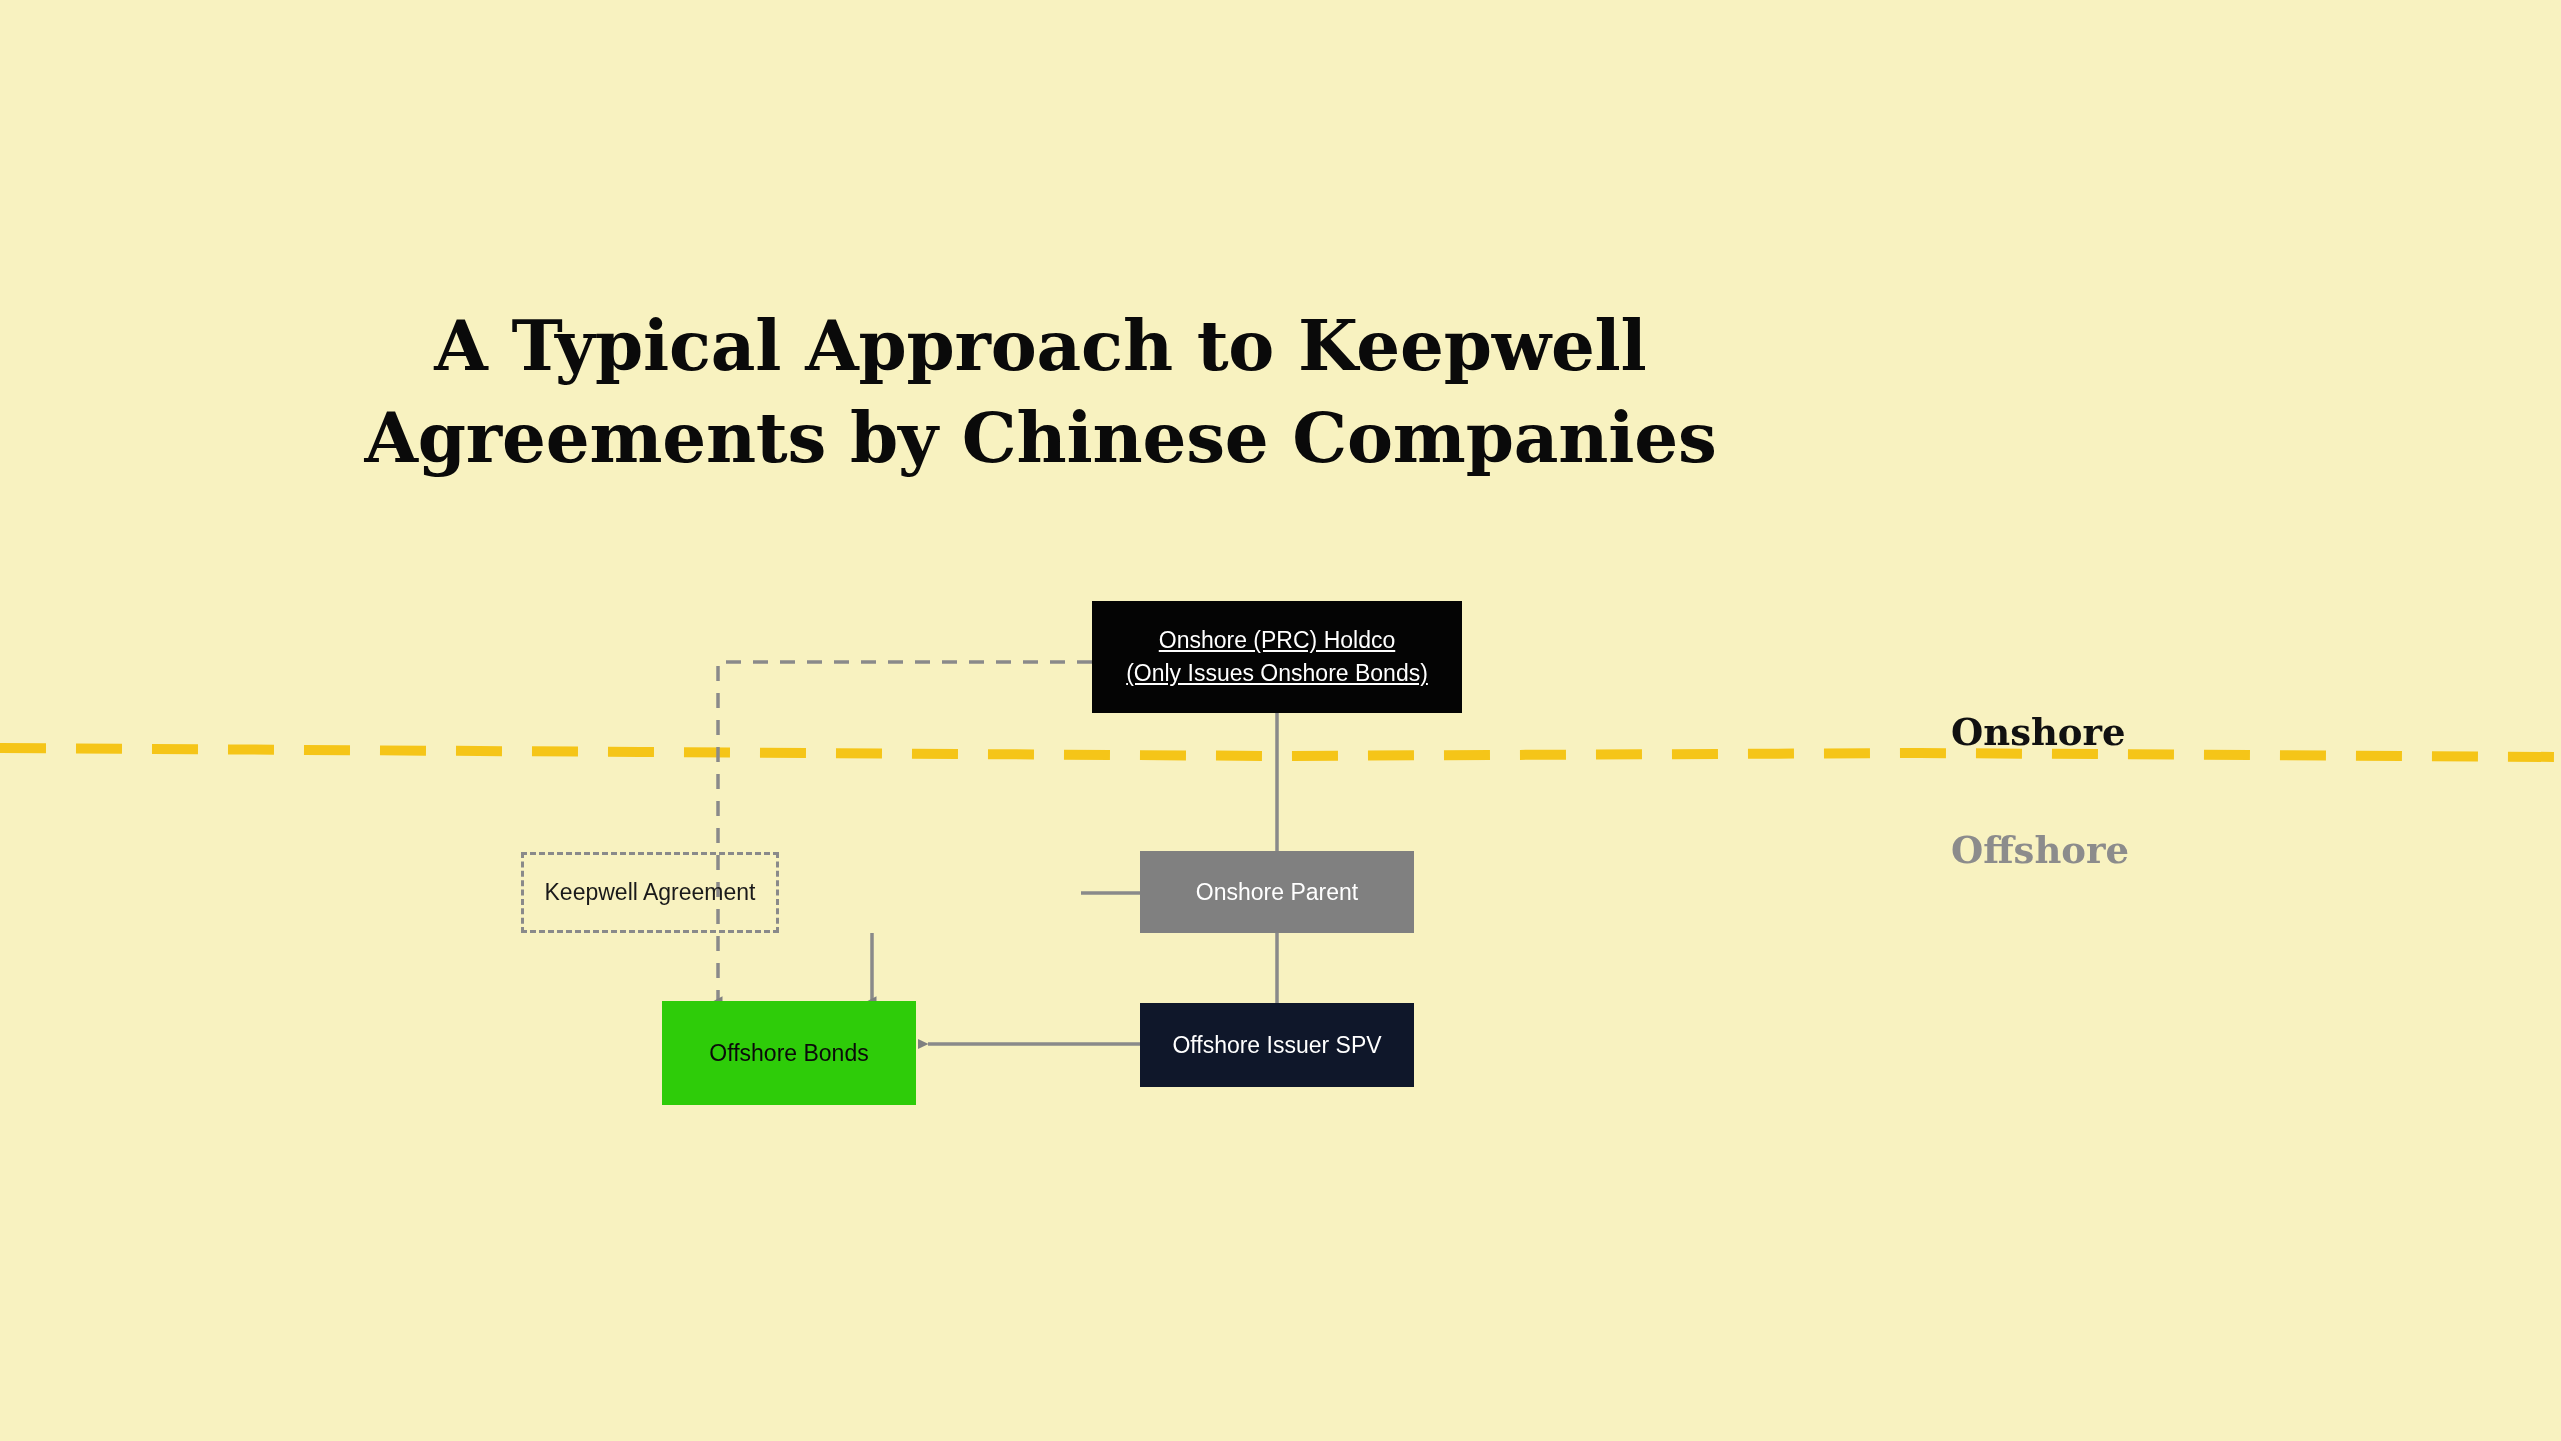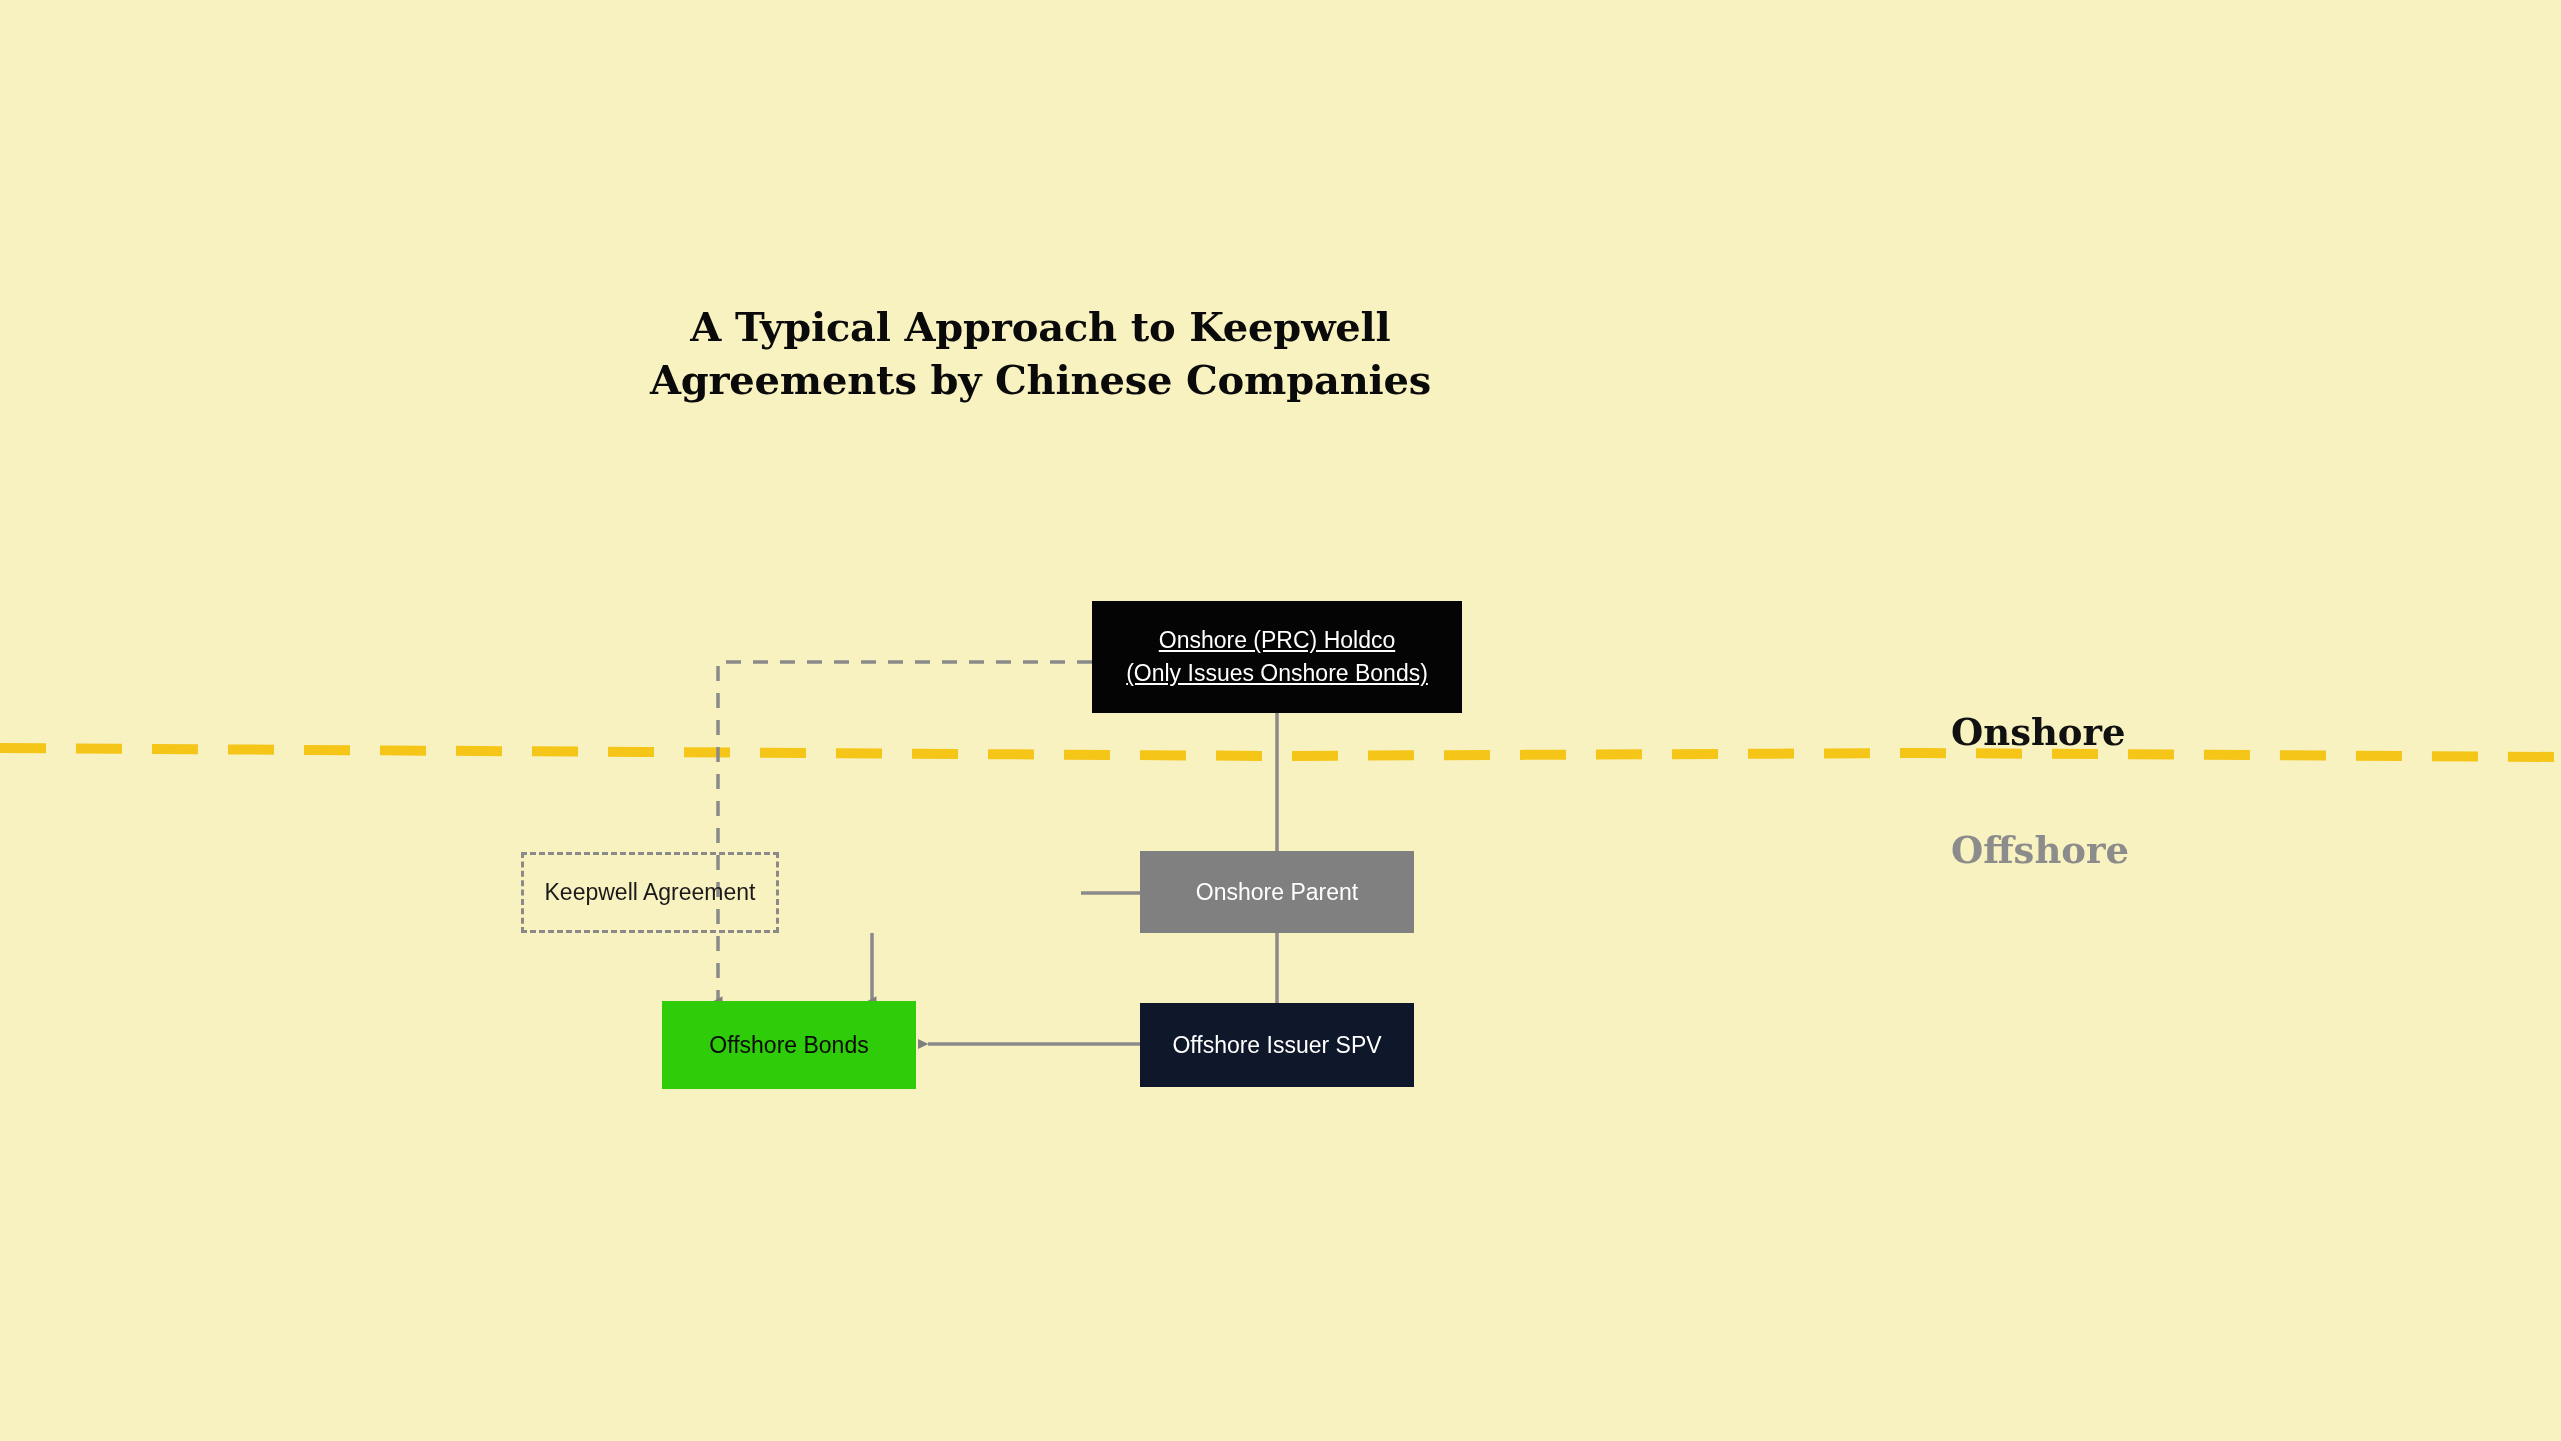--- a/index.html
+++ b/index.html
@@ -29,21 +29,21 @@
 
   
   .title {
     position: absolute;
     left: 0;
     top: 300px;
     width: 2081px;
     text-align: center;
     font-family: "DejaVu Serif", "Liberation Serif", serif;
     font-weight: bold;
-    font-size: 40px;
+    font-size: 69px;
     line-height: 1.33;
     color: #0A0A0A;
     letter-spacing: -0.2px;
   }
   .title .line { display: block; }
 
   
   .region-label {
     position: absolute;
     font-family: "DejaVu Serif", "Liberation Serif", serif;
@@ -113,21 +113,21 @@
     width: 274px;
     height: 82px;
     background: #808080;
     color: #FFFFFF;
   }
 
   #node-bonds {
     left: 662px;
     top: 1001px;
     width: 254px;
-    height: 88px;
+    height: 104px;
     background: #2ECC09;
     color: #0A0A0A;
   }
 
   #node-spv {
     left: 1140px;
     top: 1003px;
     width: 274px;
     height: 84px;
     background: #0f172a;

